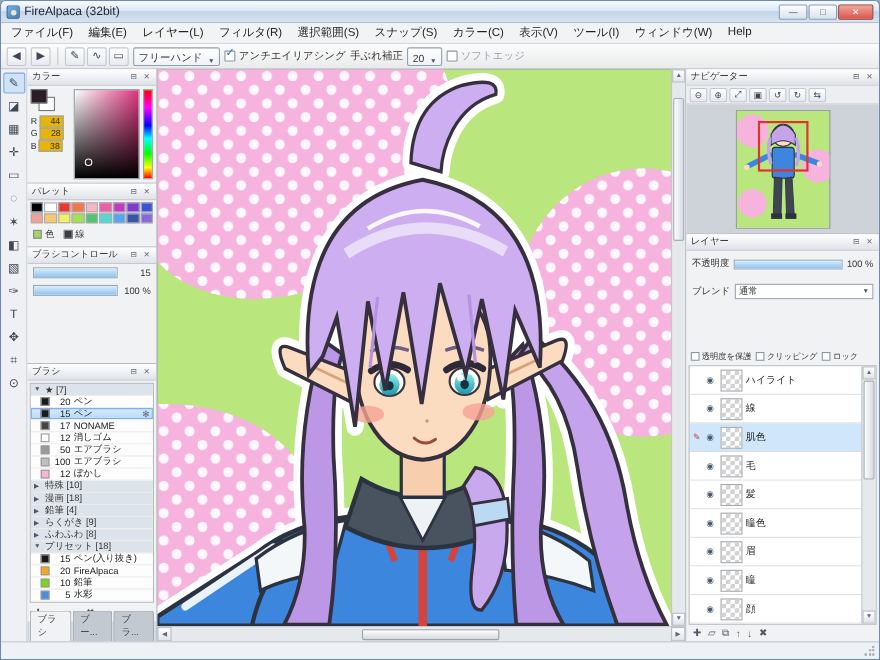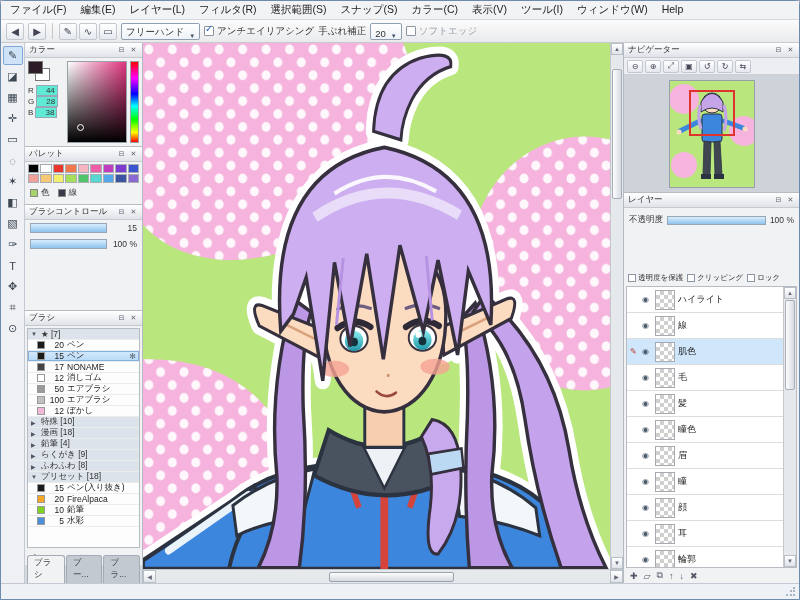--- a/index.html
+++ b/index.html
@@ -43,21 +43,21 @@
   .panel-header{height:15px;flex:none;background:linear-gradient(#ffffff,#dfe3e8);border-bottom:1px solid #c6cacf;display:flex;align-items:center;font-size:8.5px;color:#333;padding:0 4px;}
   .ph-btns{margin-left:auto;display:flex;gap:3px;font-size:7px;color:#667;}
   .ph-btn{width:9px;text-align:center;}
   
   .color-body{display:flex;padding:3px;gap:3px;flex:1;}
   .color-left{width:36px;display:flex;flex-direction:column;gap:2px;}
   .fgbg{width:24px;height:20px;position:relative;margin-bottom:2px;}
   .fg{width:15px;height:13px;background:#2c1c26;border:1px solid #777;position:absolute;top:0;left:0;z-index:2;}
   .bgw{width:15px;height:13px;background:#fff;border:1px solid #777;position:absolute;bottom:0;right:2px;}
   .rgb-row{display:flex;align-items:center;font-size:8px;gap:2px;color:#333;}
-  .rgb-val{width:22px;height:11px;background:#5eead4;border:1px solid #98a6b5;font-size:8px;text-align:right;padding-right:2px;line-height:10px;}
+  .rgb-val{width:22px;height:11px;background:#eab308;border:1px solid #98a6b5;font-size:8px;text-align:right;padding-right:2px;line-height:10px;}
   .sv-square{flex:1;position:relative;border:1px solid #98a0a8;
     background:linear-gradient(to top,#000,rgba(0,0,0,0)),linear-gradient(to right,#fff,#e0357f);}
   .sv-cursor{position:absolute;left:16%;bottom:14%;width:7px;height:7px;border:1px solid #fff;border-radius:50%;box-shadow:0 0 1px #000;}
   .hue-bar{width:9px;border:1px solid #98a0a8;background:linear-gradient(#f00,#f0f 20%,#00f 40%,#0ff 55%,#0f0 72%,#ff0 88%,#f00);}
   
   .pal-swatches{display:grid;grid-template-columns:repeat(9,1fr);gap:1px;padding:2px 3px;}
   .pal-sw{height:9px;border:1px solid #a8adb3;}
   .pal-list{display:flex;gap:8px;padding:2px 5px;font-size:8.5px;color:#333;align-items:center;}
   .pal-item{display:flex;gap:3px;align-items:center;}
   .pal-chip{width:8px;height:8px;border:1px solid #888;display:inline-block;}
@@ -136,20 +136,29 @@
     radial-gradient(circle at 6px 4px,#aab4c0 1px,transparent 1.5px),
     radial-gradient(circle at 9px 8px,#aab4c0 1px,transparent 1.5px),
     radial-gradient(circle at 9px 4px,#aab4c0 1px,transparent 1.5px),
     radial-gradient(circle at 9px 1px,#aab4c0 1px,transparent 1.5px);}
 </style>
 </head>
 <body>
 
 <div class="window">
 
+  <div class="titlebar">
+    <span class="app-icon"></span>
+    <span class="title-text">FireAlpaca (32bit)</span>
+    <span class="win-btns">
+      <span class="win-btn">—</span>
+      <span class="win-btn">□</span>
+      <span class="win-btn close">✕</span>
+    </span>
+  </div>
 
   <div class="menubar">
 
   <span class="menu-item">ファイル(F)</span>
       <span class="menu-item">編集(E)</span>
       <span class="menu-item">レイヤー(L)</span>
       <span class="menu-item">フィルタ(R)</span>
       <span class="menu-item">選択範囲(S)</span>
       <span class="menu-item">スナップ(S)</span>
       <span class="menu-item">カラー(C)</span>
@@ -642,20 +651,27 @@
             <span class="ph-btn">✕</span>
           </span>
         </div>
         <div class="lp-row">
           <span>不透明度</span>
           <div class="slider" style="height:9px;">
               <div class="slider-fill"></div>
             </div>
           <span>100 %</span>
         </div>
+        <div class="lp-row">
+          <span>ブレンド</span>
+          <span class="blend-select">
+            <span>通常</span>
+            <span class="combo-arrow">▼</span>
+          </span>
+        </div>
         <div class="lp-checks">
 
             <label class="lp-chk">
               <span class="chk-box"></span>
               <span>透明度を保護</span>
             </label>
 
             <label class="lp-chk">
               <span class="chk-box"></span>
               <span>クリッピング</span>

